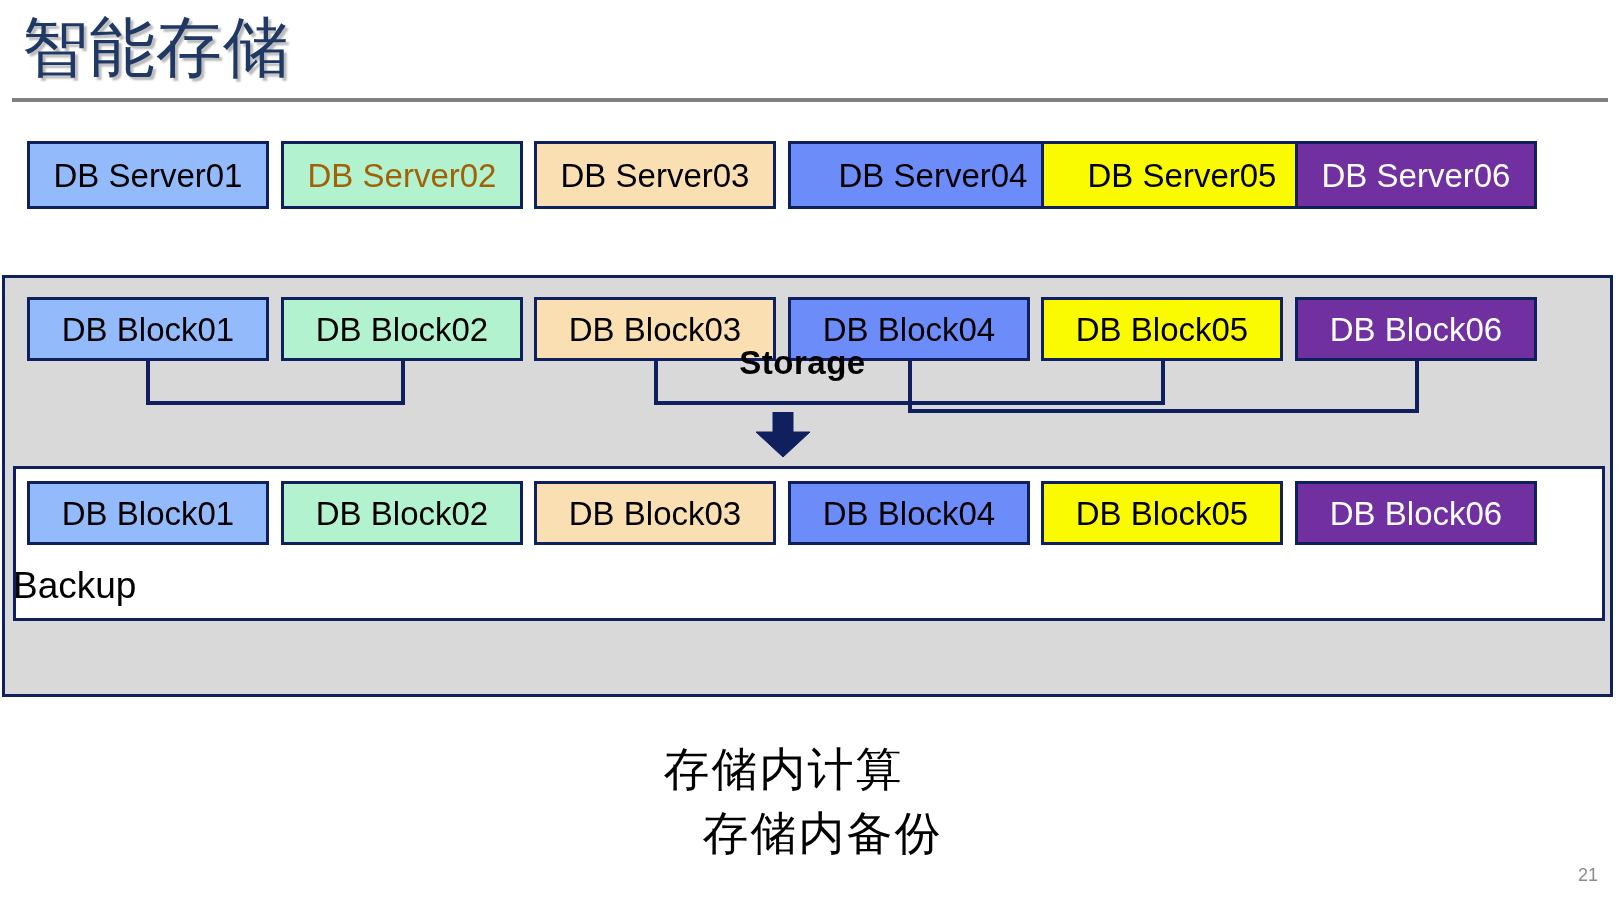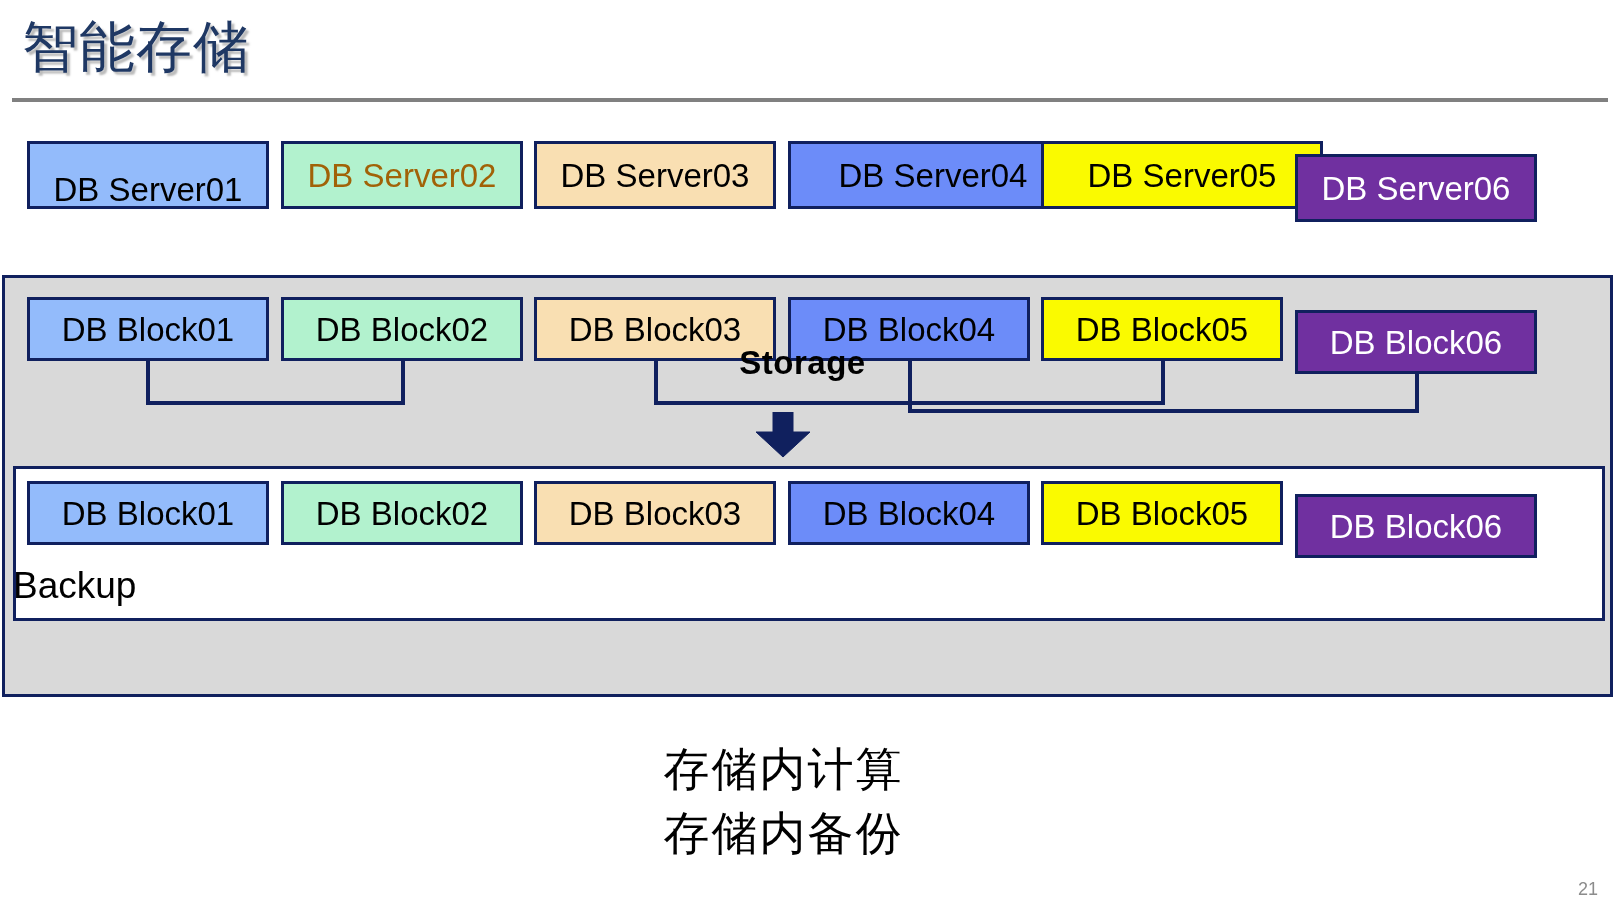--- a/index.html
+++ b/index.html
@@ -15,21 +15,21 @@
     width: 1620px;
     height: 910px;
     background: #ffffff;
   }
 
   
   #slide-title {
     position: absolute;
     left: 22px;
     top: 6px;
-    font-size: 56px;
+    font-size: 66px;
     line-height: 82px;
     font-weight: 400;
     color: #1F3864;
     text-shadow: 3px 3px 2px rgba(130,130,130,0.55);
     letter-spacing: 1px;
     white-space: nowrap;
   }
   #title-rule {
     position: absolute;
     left: 12px;
@@ -44,21 +44,21 @@
     position: absolute;
     border: 3px solid #10205E;
     display: flex;
     align-items: center;
     justify-content: center;
     font-size: 33px;
     line-height: 1;
     color: #000000;
     white-space: nowrap;
   }
-  .cbox.onwhite { color: #ffffff; margin-top: 13px; }
+  .cbox.onwhite { color: #ffffff; }
 
   
   #server-row .cbox { top: 141px; height: 68px; }
 
   
   #storage-container {
     position: absolute;
     left: 2px;
     top: 275px;
     width: 1611px;
@@ -126,41 +126,41 @@
     position: absolute;
     width: 1567px;
     left: 0;
     text-align: center;
     font-size: 46px;
     line-height: 54px;
     color: #000000;
     letter-spacing: 2px;
   }
   #caption-1 { top: 742px; }
-  #caption-2 { top: 806px; }
+  #caption-2 { top: 806px; margin-left: 39px; }
 
   
   #page-number {
     position: absolute;
     right: 22px;
-    bottom: 10px;
+    bottom: 24px;
     font-size: 18px;
     color: #8C8C8C;
   }
 </style>
 </head>
 <body>
 
 <div id="slide">
 
   <div id="slide-title">智能存储</div>
   <div id="title-rule"></div>
 
   <div id="server-row">
-      <div class="cbox" style="left: 27px; width: 242px; background: rgb(147, 187, 251); color: rgb(0, 0, 0); align-items: flex-end;">
+      <div class="cbox" style="left: 27px; width: 242px; background: rgb(147, 187, 251); color: rgb(0, 0, 0);">
         <span>DB Server01</span>
       </div>
       <div class="cbox" style="left: 281px; width: 242px; background: rgb(178, 242, 206); color: #a16207;">
         <span>DB Server02</span>
       </div>
       <div class="cbox" style="left: 534px; width: 242px; background: rgb(249, 223, 178); color: rgb(0, 0, 0);">
         <span>DB Server03</span>
       </div>
       <div class="cbox" style="left: 788px; width: 290px; background: rgb(108, 140, 249); color: rgb(0, 0, 0);">
         <span>DB Server04</span>

